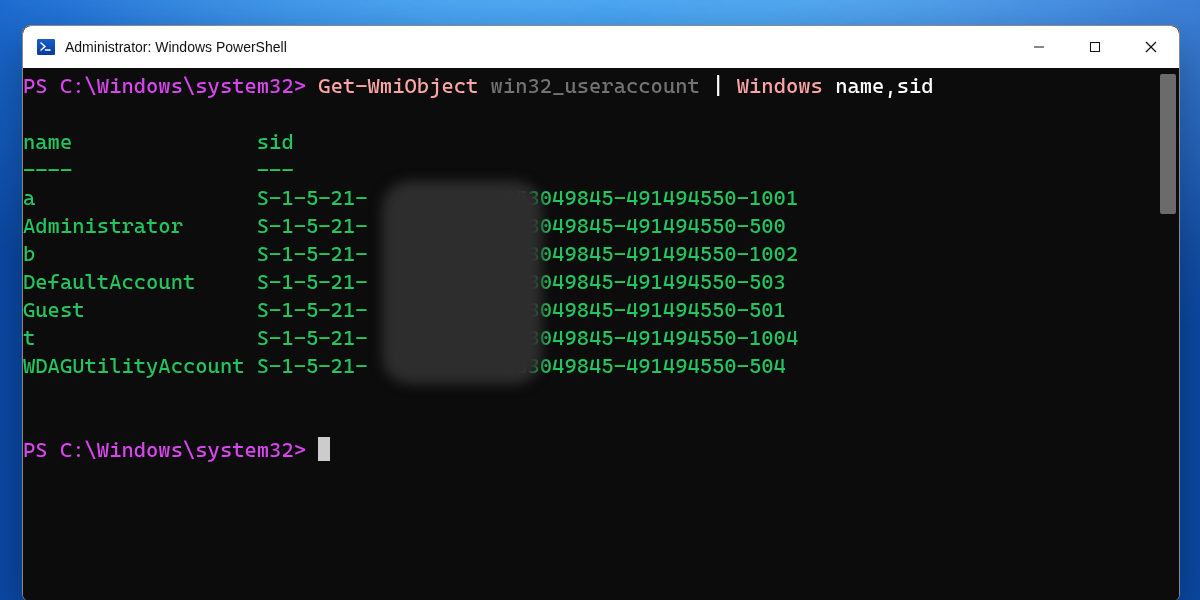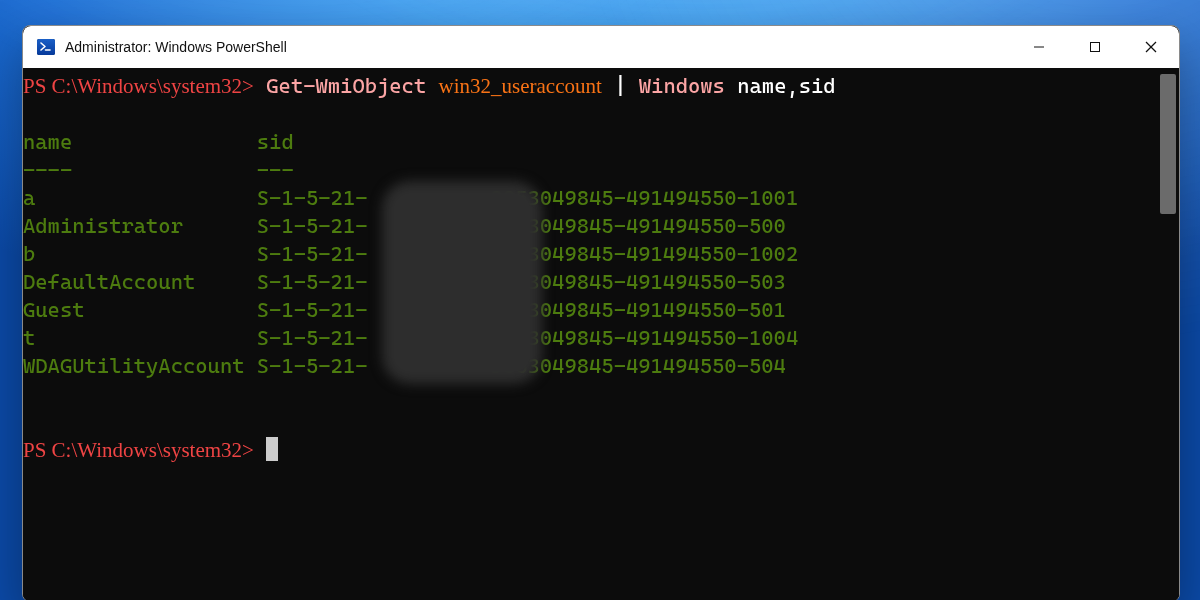--- a/index.html
+++ b/index.html
@@ -51,26 +51,26 @@
     font-size:21px;line-height:28px;
     display:flex;
   }
   .terminal-viewport{
     flex:1 1 auto;overflow:hidden;position:relative;
   }
   .terminal-content{
     position:absolute;left:0;top:4px;right:0;
     white-space:pre;color:#cccccc;
   }
-  .prompt{color:#ef4444;font-family:Liberation Serif, serif;}
+  .prompt{color:#d946ef;}
   .tok-cmd{color:#fca5a5;}
-  .tok-arg{color:#f97316;font-family:Liberation Serif, serif;}
+  .tok-arg{color:#737373;}
   .tok-op{color:#ffffff;}
   .tok-param{color:#ffffff;}
-  .out{color:#4d7c0f;}
+  .out{color:#22c55e;}
   .scrollbar{
     flex:0 0 22px;background:#0c0c0c;position:relative;
   }
   .scroll-thumb{
     position:absolute;left:3px;right:3px;top:6px;height:140px;
     background:#6b6b6b;border-radius:2px;
   }
 
   
   .redaction{

